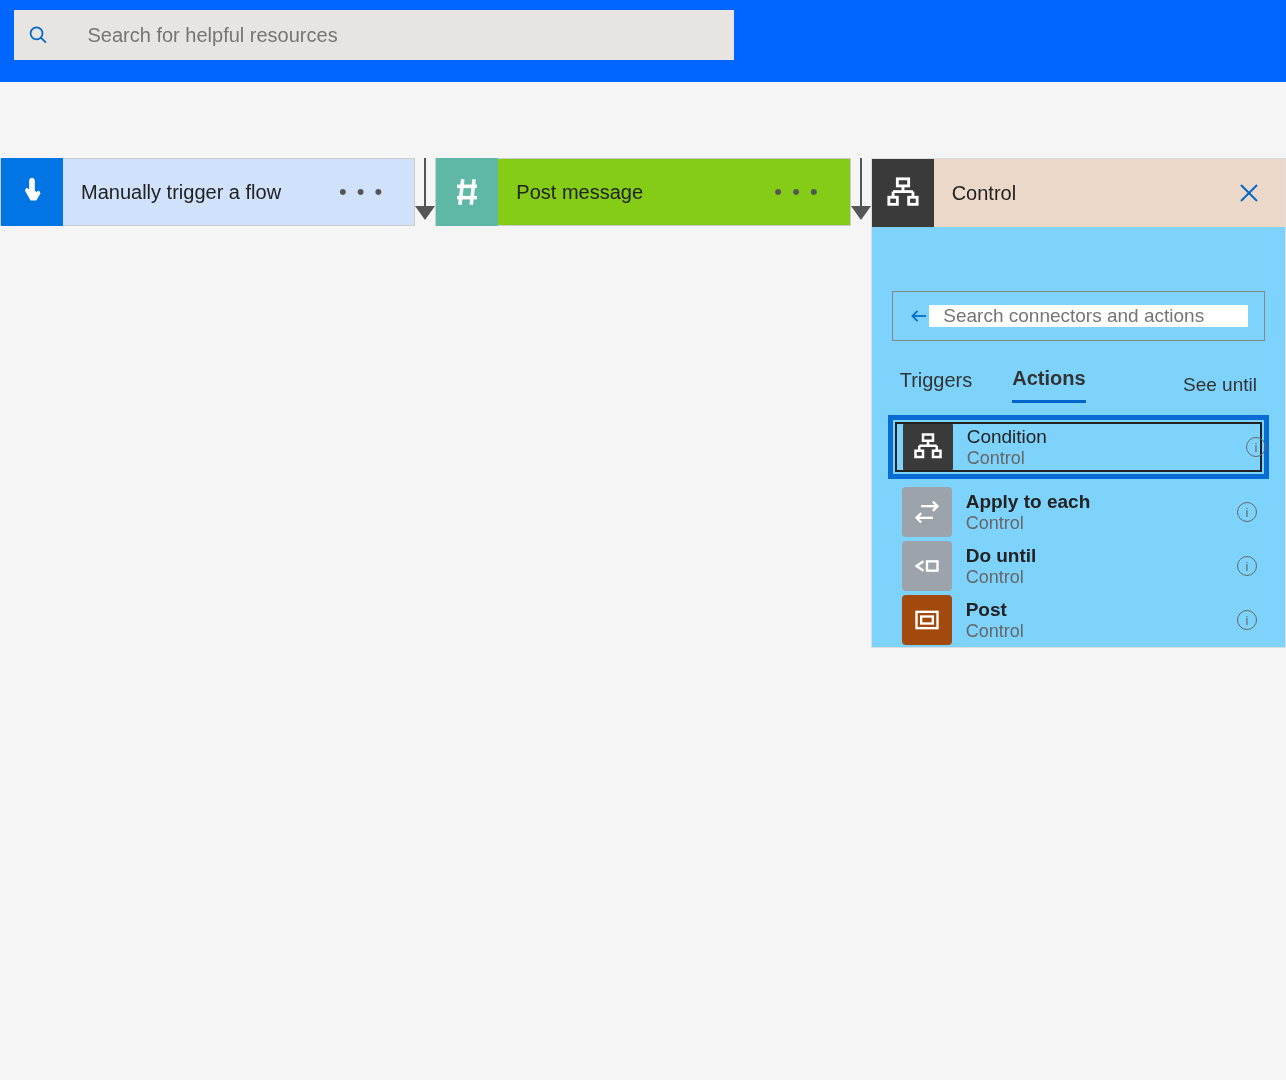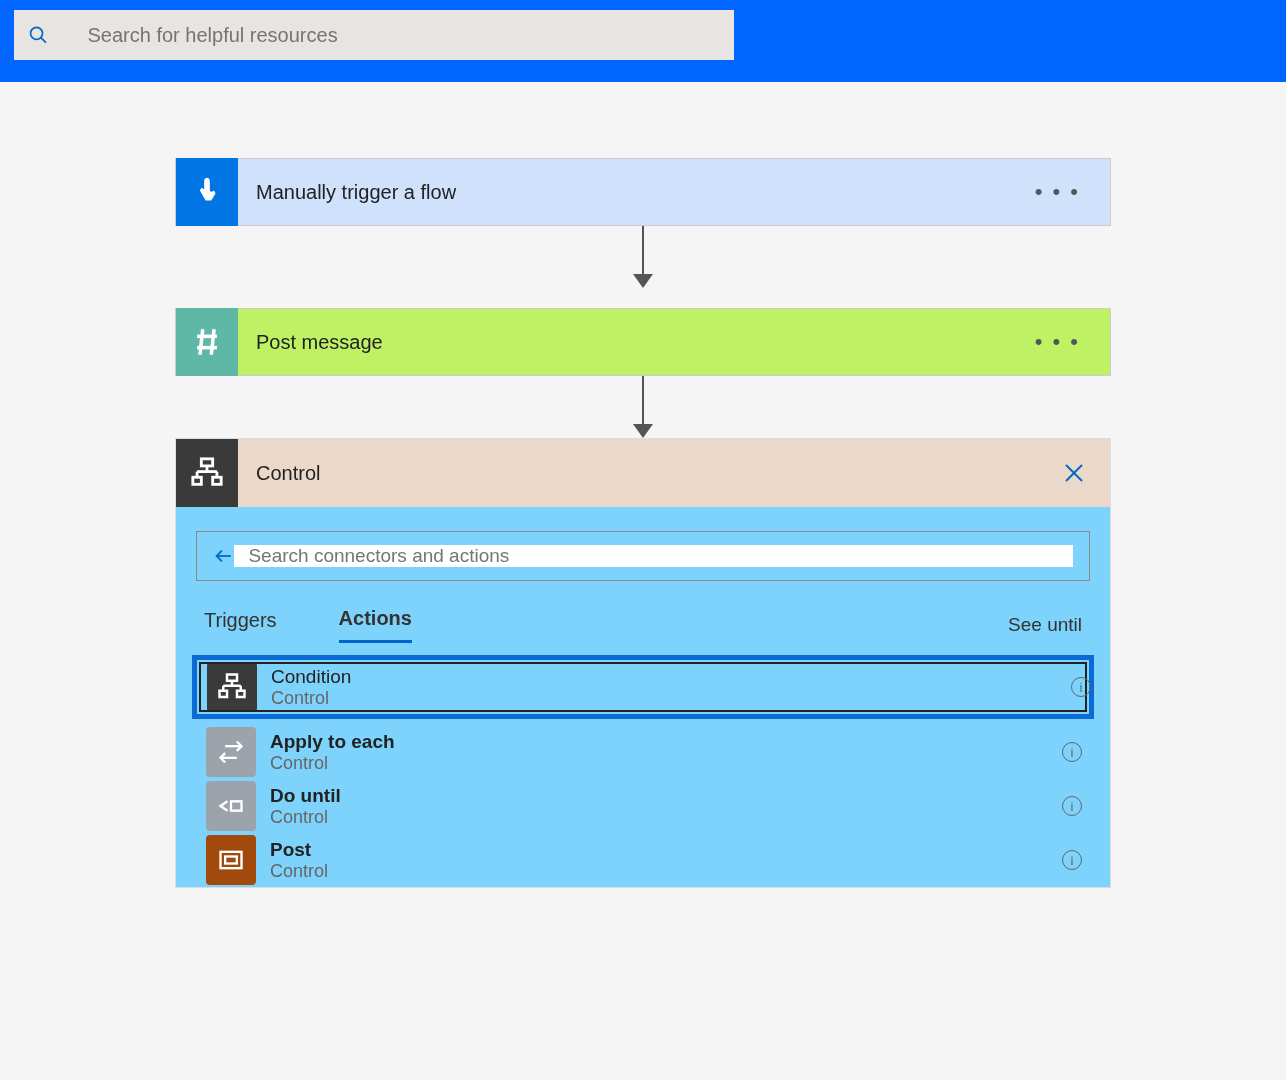--- a/index.html
+++ b/index.html
@@ -2,46 +2,46 @@
 <html><head>
 <meta charset="utf-8">
 <style>
 * { box-sizing: border-box; margin: 0; padding: 0; }
 body { font-family: "Segoe UI", sans-serif; background: #f5f5f5; width: 1286px; height: 1080px; overflow: hidden; }
 
 .top-bar { background: #0066ff; height: 82px; padding: 10px 14px 0 14px; display: flex; align-items: flex-start; }
 .search-box { background: #e7e4e2; width: 720px; height: 50px; display: flex; align-items: center; padding: 0 14px; gap: 25px; }
 .search-box input { background: transparent; border: none; outline: none; font-size: 20px; color: #555; width: 100%; padding-left: 14px; }
 
-.canvas { padding: 76px 0 0 0; display: flex; flex-direction: column; align-items: center; }
+.canvas { padding: 76px 0 0 0; display: flex; flex-direction: row; }
 
 .step-card { width: 936px; height: 68px; display: flex; align-items: center; border: 1px solid #ccc; position: relative; }
 .step-icon { width: 62px; height: 68px; display: flex; align-items: center; justify-content: center; flex-shrink: 0; }
 .step-title { font-size: 20px; color: #222; margin-left: 18px; flex: 1; }
 .step-menu { margin-right: 30px; color: #555; font-size: 22px; letter-spacing: 2px; }
 
 .step-blue { background: #cfe1fb; }
 .step-blue .step-icon { background: #0075e3; }
-.step-green { background: #bef264; margin-top: 20px; }
+.step-green { background: #84cc16; }
 .step-green .step-icon { background: #5fb8a5; }
 
 .arrow-down { display: flex; flex-direction: column; align-items: center; margin: 0; }
 .arrow-line { width: 2px; height: 48px; background: #555; }
 .arrow-head { width: 0; height: 0; border-left: 10px solid transparent; border-right: 10px solid transparent; border-top: 14px solid #555; }
 
 .panel { width: 936px; background: #7dd3fc; border: 1px solid #ddd; }
 .panel-header { background: #ecd8c8; height: 68px; display: flex; align-items: center; position: relative; }
 .panel-header .step-icon { background: #3a3a3a; height: 68px; }
 .panel-close { position: absolute; right: 24px; color: #0068c8; font-size: 28px; cursor: pointer; }
 
-.panel-body { padding: 24px 20px 0 20px; }
+.panel-body { padding: 24px 20px 0 20px; margin-top: 40px; }
 .action-search { border: 1px solid #888; height: 50px; display: flex; align-items: center; padding: 0 16px; }
 .action-search input { border: none; outline: none; font-size: 19px; color: #555; width: 100%; padding-left: 14px; }
 
-.tabs-row { display: flex; align-items: center; margin: 26px 8px 10px 8px; gap: 22px; }
+.tabs-row { display: flex; align-items: center; margin: 26px 8px 10px 8px; }
 .tab { font-size: 20px; color: #333; margin-right: 40px; padding-bottom: 10px; cursor: pointer; }
 .tab.active { font-weight: 600; border-bottom: 3px solid #0066cc; }
 .see-more { margin-left: auto; font-size: 19px; color: #333; }
 
 .action-list { margin-top: 12px; }
 .action-item { display: flex; align-items: center; padding: 2px 10px; position: relative; }
 .action-item.selected { border: 5px solid #0a6bd4; outline: 2px solid #222; outline-offset: -9px; margin: 0 -4px 6px -4px; }
 .action-icon { width: 50px; height: 50px; border-radius: 4px; display: flex; align-items: center; justify-content: center; flex-shrink: 0; }
 .icon-dark { background: #3a3a3a; }
 .icon-gray { background: #9da3aa; }

